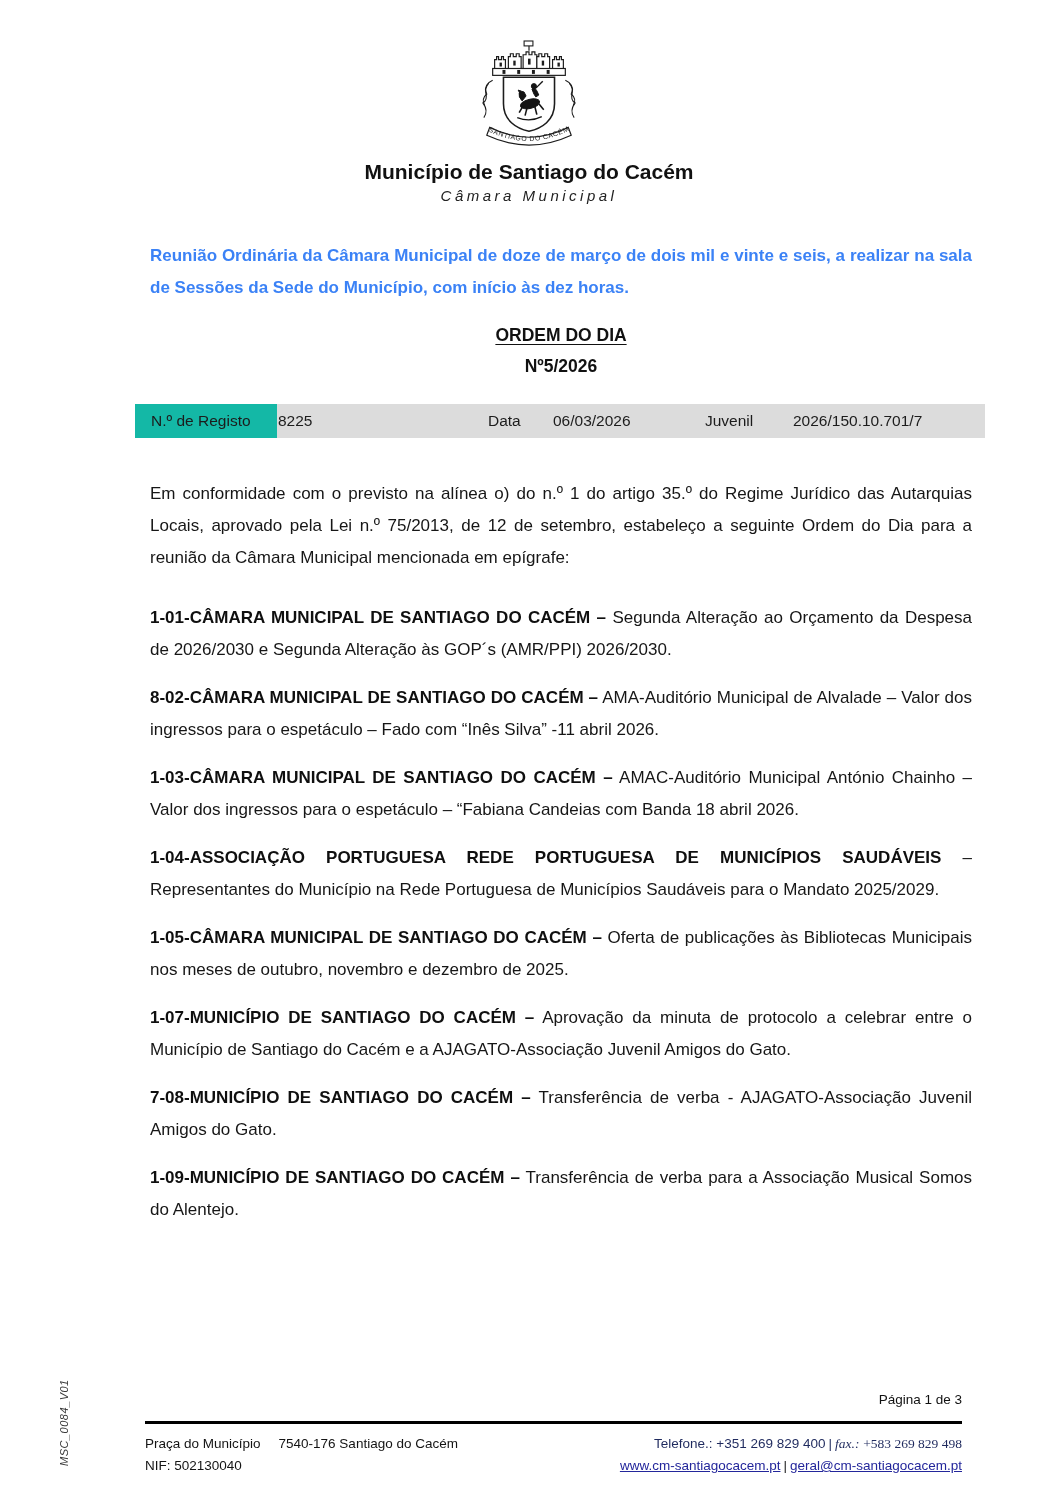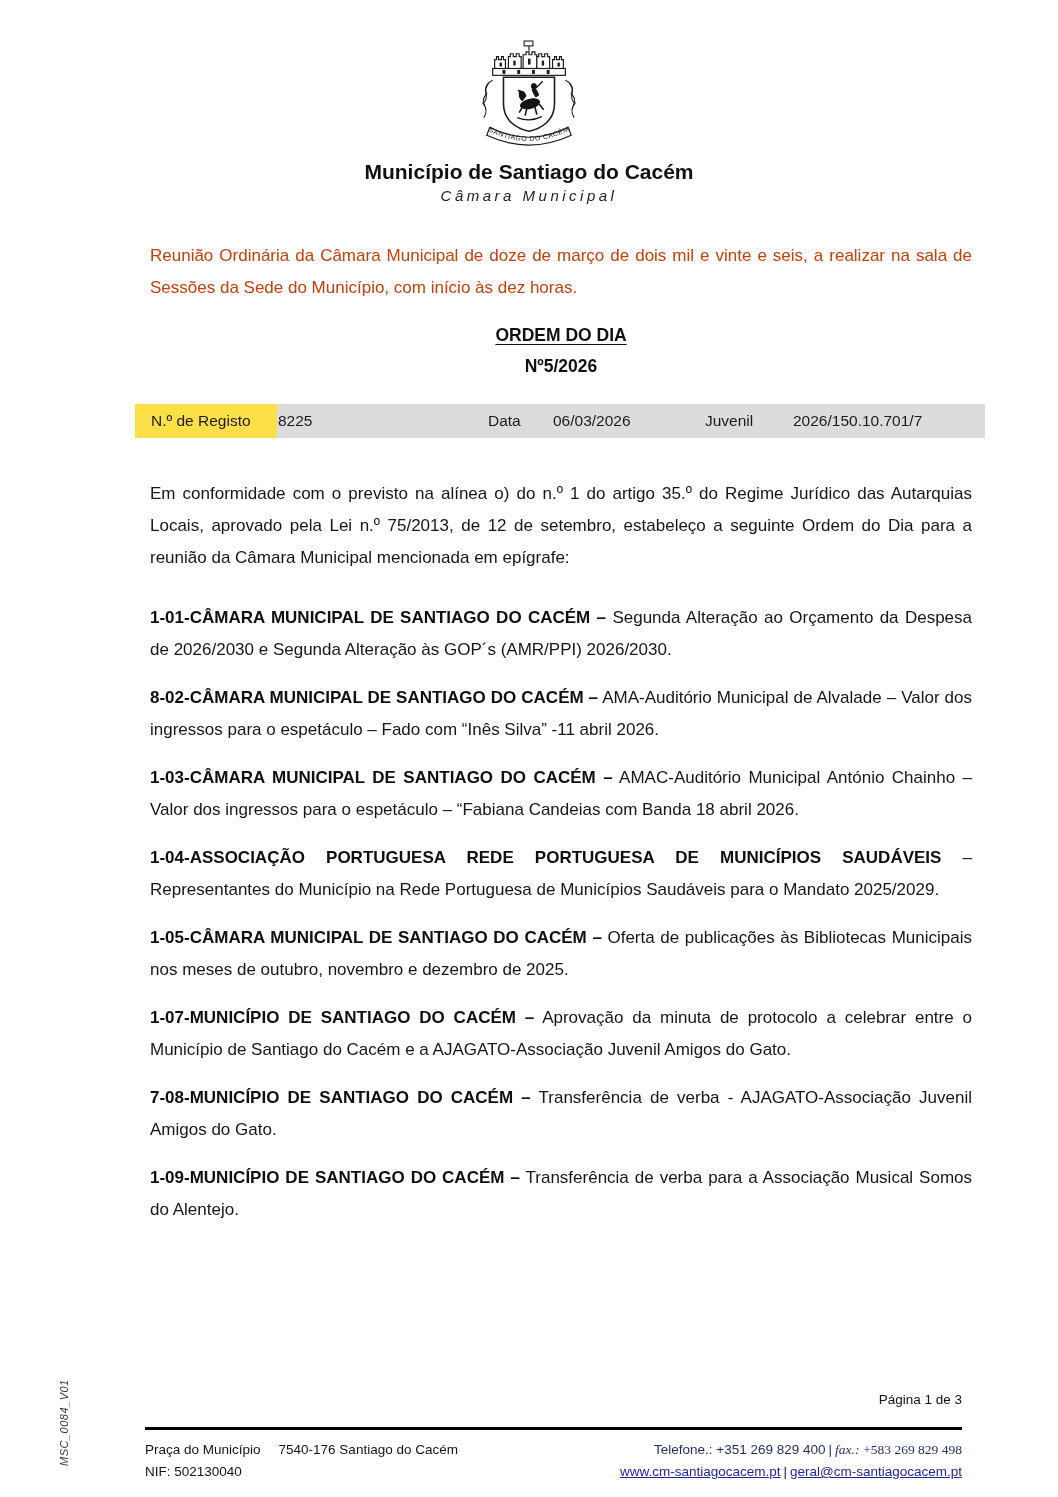--- a/index.html
+++ b/index.html
@@ -15,35 +15,35 @@
 
   
   .header { position:absolute; top:38px; left:0; width:100%; text-align:center; }
   .crest { display:inline-block; }
   .muni-title { margin-top:4px; font-size:21px; font-weight:bold; color:#111; }
   .muni-sub { margin-top:3px; font-size:15px; font-style:italic; letter-spacing:3.5px; color:#222; }
 
   
   .main { position:absolute; top:240px; left:150px; width:822px; }
   .p-intro {
-    font-weight:normal; font-size:17px; line-height:32px;
-    text-align:justify; color:#c2410c;
+    font-weight:bold; font-size:17px; line-height:32px;
+    text-align:justify; color:#3b82f6;
   }
   .agenda-head { margin-top:16px; text-align:center; font-weight:bold; font-size:17.5px; line-height:31px; color:#111; }
   .agenda-head .u { text-decoration:underline; text-underline-offset:3px; }
 
   
   .reg-bar {
     margin-top:22px; margin-left:-15px; width:850px; height:34px;
     display:flex; align-items:center;
     background:#dcdcdc;
     font-size:15.5px; color:#1c1c1c;
   }
   .reg-cell { height:100%; display:flex; align-items:center; }
-  .c1 { width:142px; background:#fde047; padding-left:16px; }
+  .c1 { width:142px; background:#14b8a6; padding-left:16px; }
   .c2 { width:211px; padding-left:1px; }
   .c3 { width:65px; }
   .c4 { width:152px; }
   .c5 { width:88px; }
   .c6 { flex:1; }
 
   .p-legal {
     margin-top:40px;
     font-size:17px; line-height:32px; text-align:justify; color:#161616;
   }
@@ -53,21 +53,21 @@
   .item-title { font-weight:bold; color:#0f0f0f; }
 
   
   .doc-code {
     position:absolute; left:58px; top:1386px; height:80px;
     writing-mode:vertical-rl; transform:rotate(180deg);
     font-size:11px; font-style:italic; color:#3a3a3a; letter-spacing:0.5px;
     text-align:center;
   }
   .footer { position:absolute; left:145px; top:1392px; width:817px; }
-  .page-indicator { text-align:right; font-size:13.5px; color:#111; padding-bottom:20px; }
+  .page-indicator { text-align:right; font-size:13.5px; color:#111; padding-bottom:14px; }
   .footer-rule { border-top:3px solid #000; }
   .footer-cols { display:flex; justify-content:space-between; margin-top:9px; font-size:13.5px; line-height:22px; }
   .footer-left { color:#141414; }
   .addr-gap { display:inline-block; width:18px; }
   .footer-right { text-align:right; }
   .phone-line { }
   .pipe { font-weight:300; padding:0 3px; }
   .fax-label { font-style:italic; font-family:"Liberation Serif","DejaVu Serif",serif; }
   .fax-num { font-family:"Liberation Serif","DejaVu Serif",serif; }
   .links-line a { text-decoration:underline; }

